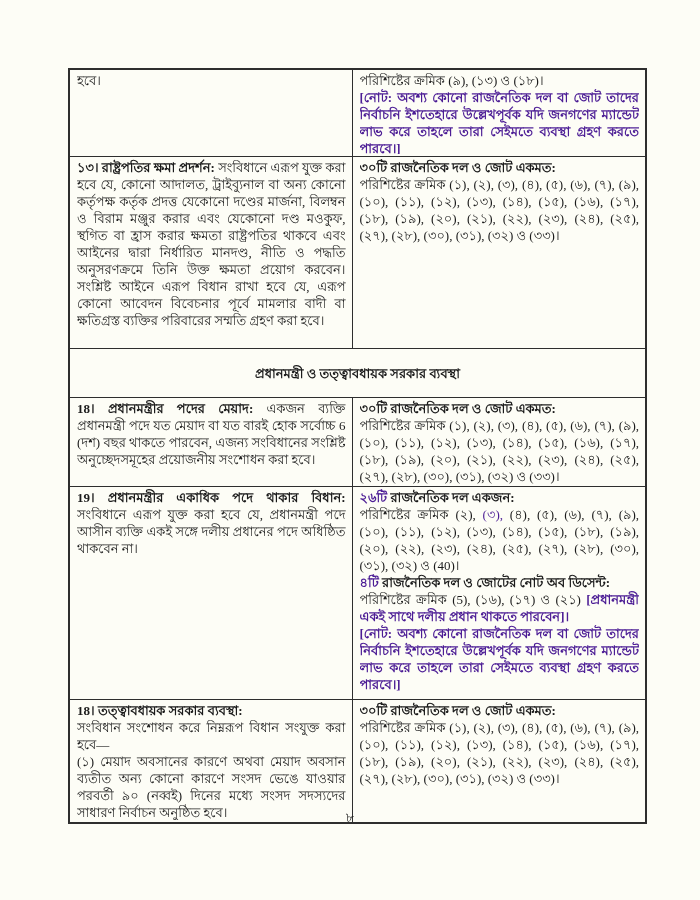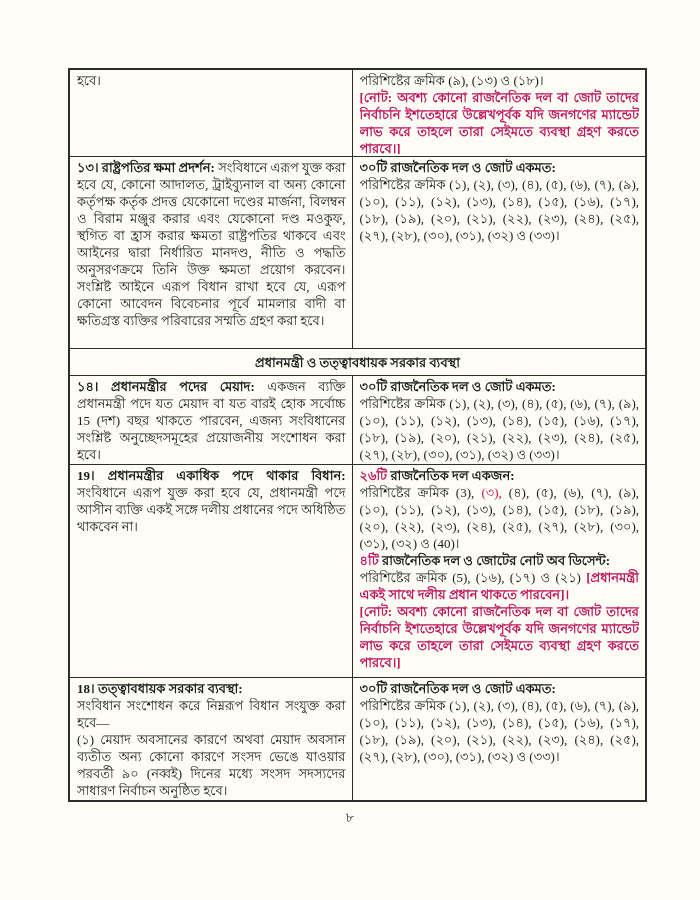--- a/index.html
+++ b/index.html
@@ -23,23 +23,23 @@
     padding:2px 6px 2px 7px;
     font-size:13px;line-height:17px;
   }
   .cw{overflow:hidden;}
   .r1 .cw{height:82px}
   .r2 .cw{height:187px}
   .r3 .cw{height:16px}
   .r4 .cw{height:84px}
   .r5 .cw{height:208px}
   .r6 .cw{height:118px}
-  .r3 td{text-align:center;font-weight:bold;padding:5px 4px;}
+  .r3 td{text-align:center;font-weight:bold;padding:16px 4px;}
   .just{text-align:justify;}
-  .red{color:#be185d;}
+  .red{color:#4c1d95;}
   .b{font-weight:bold;}
   .gap{margin-top:3px;}
   .cw > div{margin:0;}
   .pagenum{
     position:absolute;left:0;top:808px;width:700px;
     text-align:center;font-size:13px;color:#1b1b1b;
   }
 </style>
 </head>
 <body>
@@ -85,41 +85,41 @@
       <td colspan="2">
         <div class="cw">
           <div>প্রধানমন্ত্রী ও তত্ত্বাবধায়ক সরকার ব্যবস্থা</div>
         </div>
       </td>
     </tr>
 
     <tr class="r4">
       <td>
         <div class="cw">
-          <div class="just"><span class="b">১৪। প্রধানমন্ত্রীর পদের মেয়াদ:</span><span> একজন ব্যক্তি প্রধানমন্ত্রী পদে যত মেয়াদ বা যত বারই হোক সর্বোচ্চ 15 (দশ) বছর থাকতে পারবেন, এজন্য সংবিধানের সংশ্লিষ্ট অনুচ্ছেদসমূহের প্রয়োজনীয় সংশোধন করা হবে।</span></div>
+          <div class="just"><span class="b">18। প্রধানমন্ত্রীর পদের মেয়াদ:</span><span> একজন ব্যক্তি প্রধানমন্ত্রী পদে যত মেয়াদ বা যত বারই হোক সর্বোচ্চ 6 (দশ) বছর থাকতে পারবেন, এজন্য সংবিধানের সংশ্লিষ্ট অনুচ্ছেদসমূহের প্রয়োজনীয় সংশোধন করা হবে।</span></div>
         </div>
       </td>
       <td>
         <div class="cw">
           <div class="b">৩০টি রাজনৈতিক দল ও জোট একমত:</div>
           <div class="just">পরিশিষ্টের ক্রমিক (১), (২), (৩), (৪), (৫), (৬), (৭), (৯), (১০), (১১), (১২), (১৩), (১৪), (১৫), (১৬), (১৭), (১৮), (১৯), (২০), (২১), (২২), (২৩), (২৪), (২৫), (২৭), (২৮), (৩০), (৩১), (৩২) ও (৩৩)।</div>
         </div>
       </td>
     </tr>
 
     <tr class="r5">
       <td>
         <div class="cw">
           <div class="just"><span class="b">19। প্রধানমন্ত্রীর একাধিক পদে থাকার বিধান:</span><span> সংবিধানে এরূপ যুক্ত করা হবে যে, প্রধানমন্ত্রী পদে আসীন ব্যক্তি একই সঙ্গে দলীয় প্রধানের পদে অধিষ্ঠিত থাকবেন না।</span></div>
         </div>
       </td>
       <td>
         <div class="cw">
           <div class="b"><span class="red">২৬টি</span><span> রাজনৈতিক দল একজন:</span></div>
-          <div class="just"><span>পরিশিষ্টের ক্রমিক (3), </span><span class="red">(৩),</span><span> (৪), (৫), (৬), (৭), (৯), (১০), (১১), (১২), (১৩), (১৪), (১৫), (১৮), (১৯), (২০), (২২), (২৩), (২৪), (২৫), (২৭), (২৮), (৩০), (৩১), (৩২) ও (40)।</span></div>
+          <div class="just"><span>পরিশিষ্টের ক্রমিক (২), </span><span class="red">(৩),</span><span> (৪), (৫), (৬), (৭), (৯), (১০), (১১), (১২), (১৩), (১৪), (১৫), (১৮), (১৯), (২০), (২২), (২৩), (২৪), (২৫), (২৭), (২৮), (৩০), (৩১), (৩২) ও (40)।</span></div>
           <div class="b gap"><span class="red">৪টি</span><span> রাজনৈতিক দল ও জোটের নোট অব ডিসেন্ট:</span></div>
           <div class="just"><span>পরিশিষ্টের ক্রমিক (5), (১৬), (১৭) ও (২১) </span><span class="red b">[প্রধানমন্ত্রী একই সাথে দলীয় প্রধান থাকতে পারবেন]।</span></div>
           <div class="just red b gap">[নোট: অবশ্য কোনো রাজনৈতিক দল বা জোট তাদের নির্বাচনি ইশতেহারে উল্লেখপূর্বক যদি জনগণের ম্যান্ডেট লাভ করে তাহলে তারা সেইমতে ব্যবস্থা গ্রহণ করতে পারবে।]</div>
         </div>
       </td>
     </tr>
 
     <tr class="r6">
       <td>
         <div class="cw">

